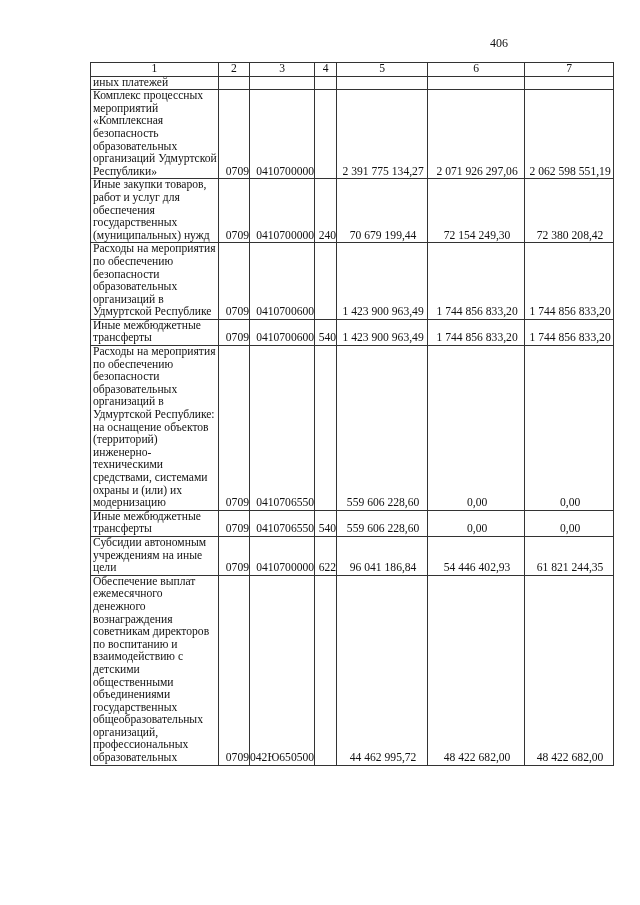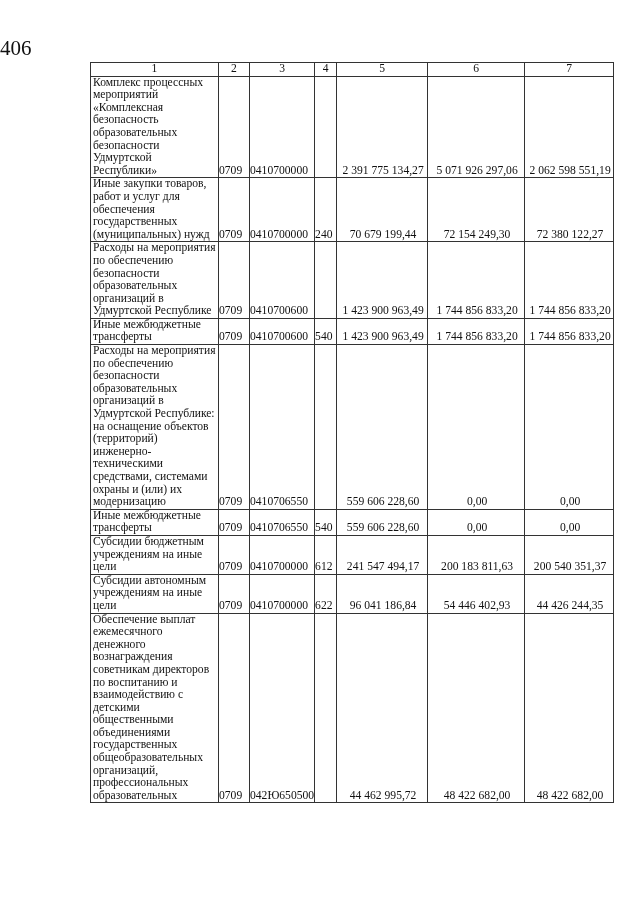--- a/index.html
+++ b/index.html
@@ -1,26 +1,26 @@
 <!DOCTYPE html>
 <html><head>
   <meta charset="utf-8">
   <style>
     html, body { margin: 0; padding: 0; background: #ffffff; }
     body { width: 640px; height: 905px; position: relative; overflow: hidden;
            font-family: "Liberation Serif", "DejaVu Serif", serif; color: #111; }
-    .page-number { position: absolute; top: 36px; left: 0; width: 508px; text-align: left;
-                   font-size: 21px; }
+    .page-number { position: absolute; top: 36px; left: 0; width: 508px; text-align: right;
+                   font-size: 12px; }
     table.budget { position: absolute; left: 90px; top: 62px; border-collapse: collapse;
                    table-layout: fixed; font-size: 11.6px; line-height: 12.6px; }
     table.budget td { border: 1px solid #333; padding: 0 1px 0 2px; vertical-align: bottom;
                       overflow: hidden; }
     table.budget tr.head td { text-align: center; vertical-align: middle; height: 12px; padding: 0; }
     td.name { text-align: left; white-space: pre-line; }
-    td.code { text-align: left; white-space: nowrap; padding: 0 !important; }
+    td.code { text-align: right; white-space: nowrap; padding: 0 !important; }
     td.num { text-align: center; white-space: nowrap; padding-right: 0 !important; }
     col.c1 { width: 128px; } col.c2 { width: 31px; } col.c3 { width: 60px; }
     col.c4 { width: 22px; } col.c5 { width: 91px; } col.c6 { width: 97px; } col.c7 { width: 89px; }
   </style>
 </head>
 <body>
 
 <div class="page-number">406</div>
 
 <table class="budget">
@@ -36,47 +36,56 @@
   <tbody id="tbody">
     <tr class="head">
       <td>1</td>
       <td>2</td>
       <td>3</td>
       <td>4</td>
       <td>5</td>
       <td>6</td>
       <td>7</td>
     </tr>
+  <tr>
+        <td class="name">иных платежей</td>
+        <td class="code"></td>
+        <td class="code"></td>
+        <td class="code"></td>
+        <td class="num"></td>
+        <td class="num"></td>
+        <td class="num"></td>
+      </tr>
       <tr>
         <td class="name">Комплекс процессных
 мероприятий
 «Комплексная
 безопасность
 образовательных
-безопасности Удмуртской
+организаций Удмуртской
 Республики»</td>
         <td class="code">0709</td>
         <td class="code">0410700000</td>
         <td class="code"></td>
         <td class="num">2 391 775 134,27</td>
-        <td class="num">5 071 926 297,06</td>
+        <td class="num">2 071 926 297,06</td>
         <td class="num">2 062 598 551,19</td>
       </tr>
       <tr>
         <td class="name">Иные закупки товаров,
 работ и услуг для
 обеспечения
 государственных
 (муниципальных) нужд</td>
         <td class="code">0709</td>
         <td class="code">0410700000</td>
         <td class="code">240</td>
         <td class="num">70 679 199,44</td>
         <td class="num">72 154 249,30</td>
-        <td class="num">72 380 122,27</td>
+        <td class="num">72 380 208,42</td>
       </tr>
       <tr>
         <td class="name">Расходы на мероприятия
 по обеспечению
 безопасности
 образовательных
 организаций в
 Удмуртской Республике</td>
         <td class="code">0709</td>
         <td class="code">0410700600</td>
@@ -119,40 +128,29 @@
         <td class="name">Иные межбюджетные
 трансферты</td>
         <td class="code">0709</td>
         <td class="code">0410706550</td>
         <td class="code">540</td>
         <td class="num">559 606 228,60</td>
         <td class="num">0,00</td>
         <td class="num">0,00</td>
       </tr>
       <tr>
-        <td class="name">Субсидии бюджетным
-учреждениям на иные
-цели</td>
-        <td class="code">0709</td>
-        <td class="code">0410700000</td>
-        <td class="code">612</td>
-        <td class="num">241 547 494,17</td>
-        <td class="num">200 183 811,63</td>
-        <td class="num">200 540 351,37</td>
-      </tr>
-      <tr>
         <td class="name">Субсидии автономным
 учреждениям на иные
 цели</td>
         <td class="code">0709</td>
         <td class="code">0410700000</td>
         <td class="code">622</td>
         <td class="num">96 041 186,84</td>
         <td class="num">54 446 402,93</td>
-        <td class="num">44 426 244,35</td>
+        <td class="num">61 821 244,35</td>
       </tr>
       <tr>
         <td class="name">Обеспечение выплат
 ежемесячного денежного
 вознаграждения
 советникам директоров
 по воспитанию и
 взаимодействию с
 детскими общественными
 объединениями

